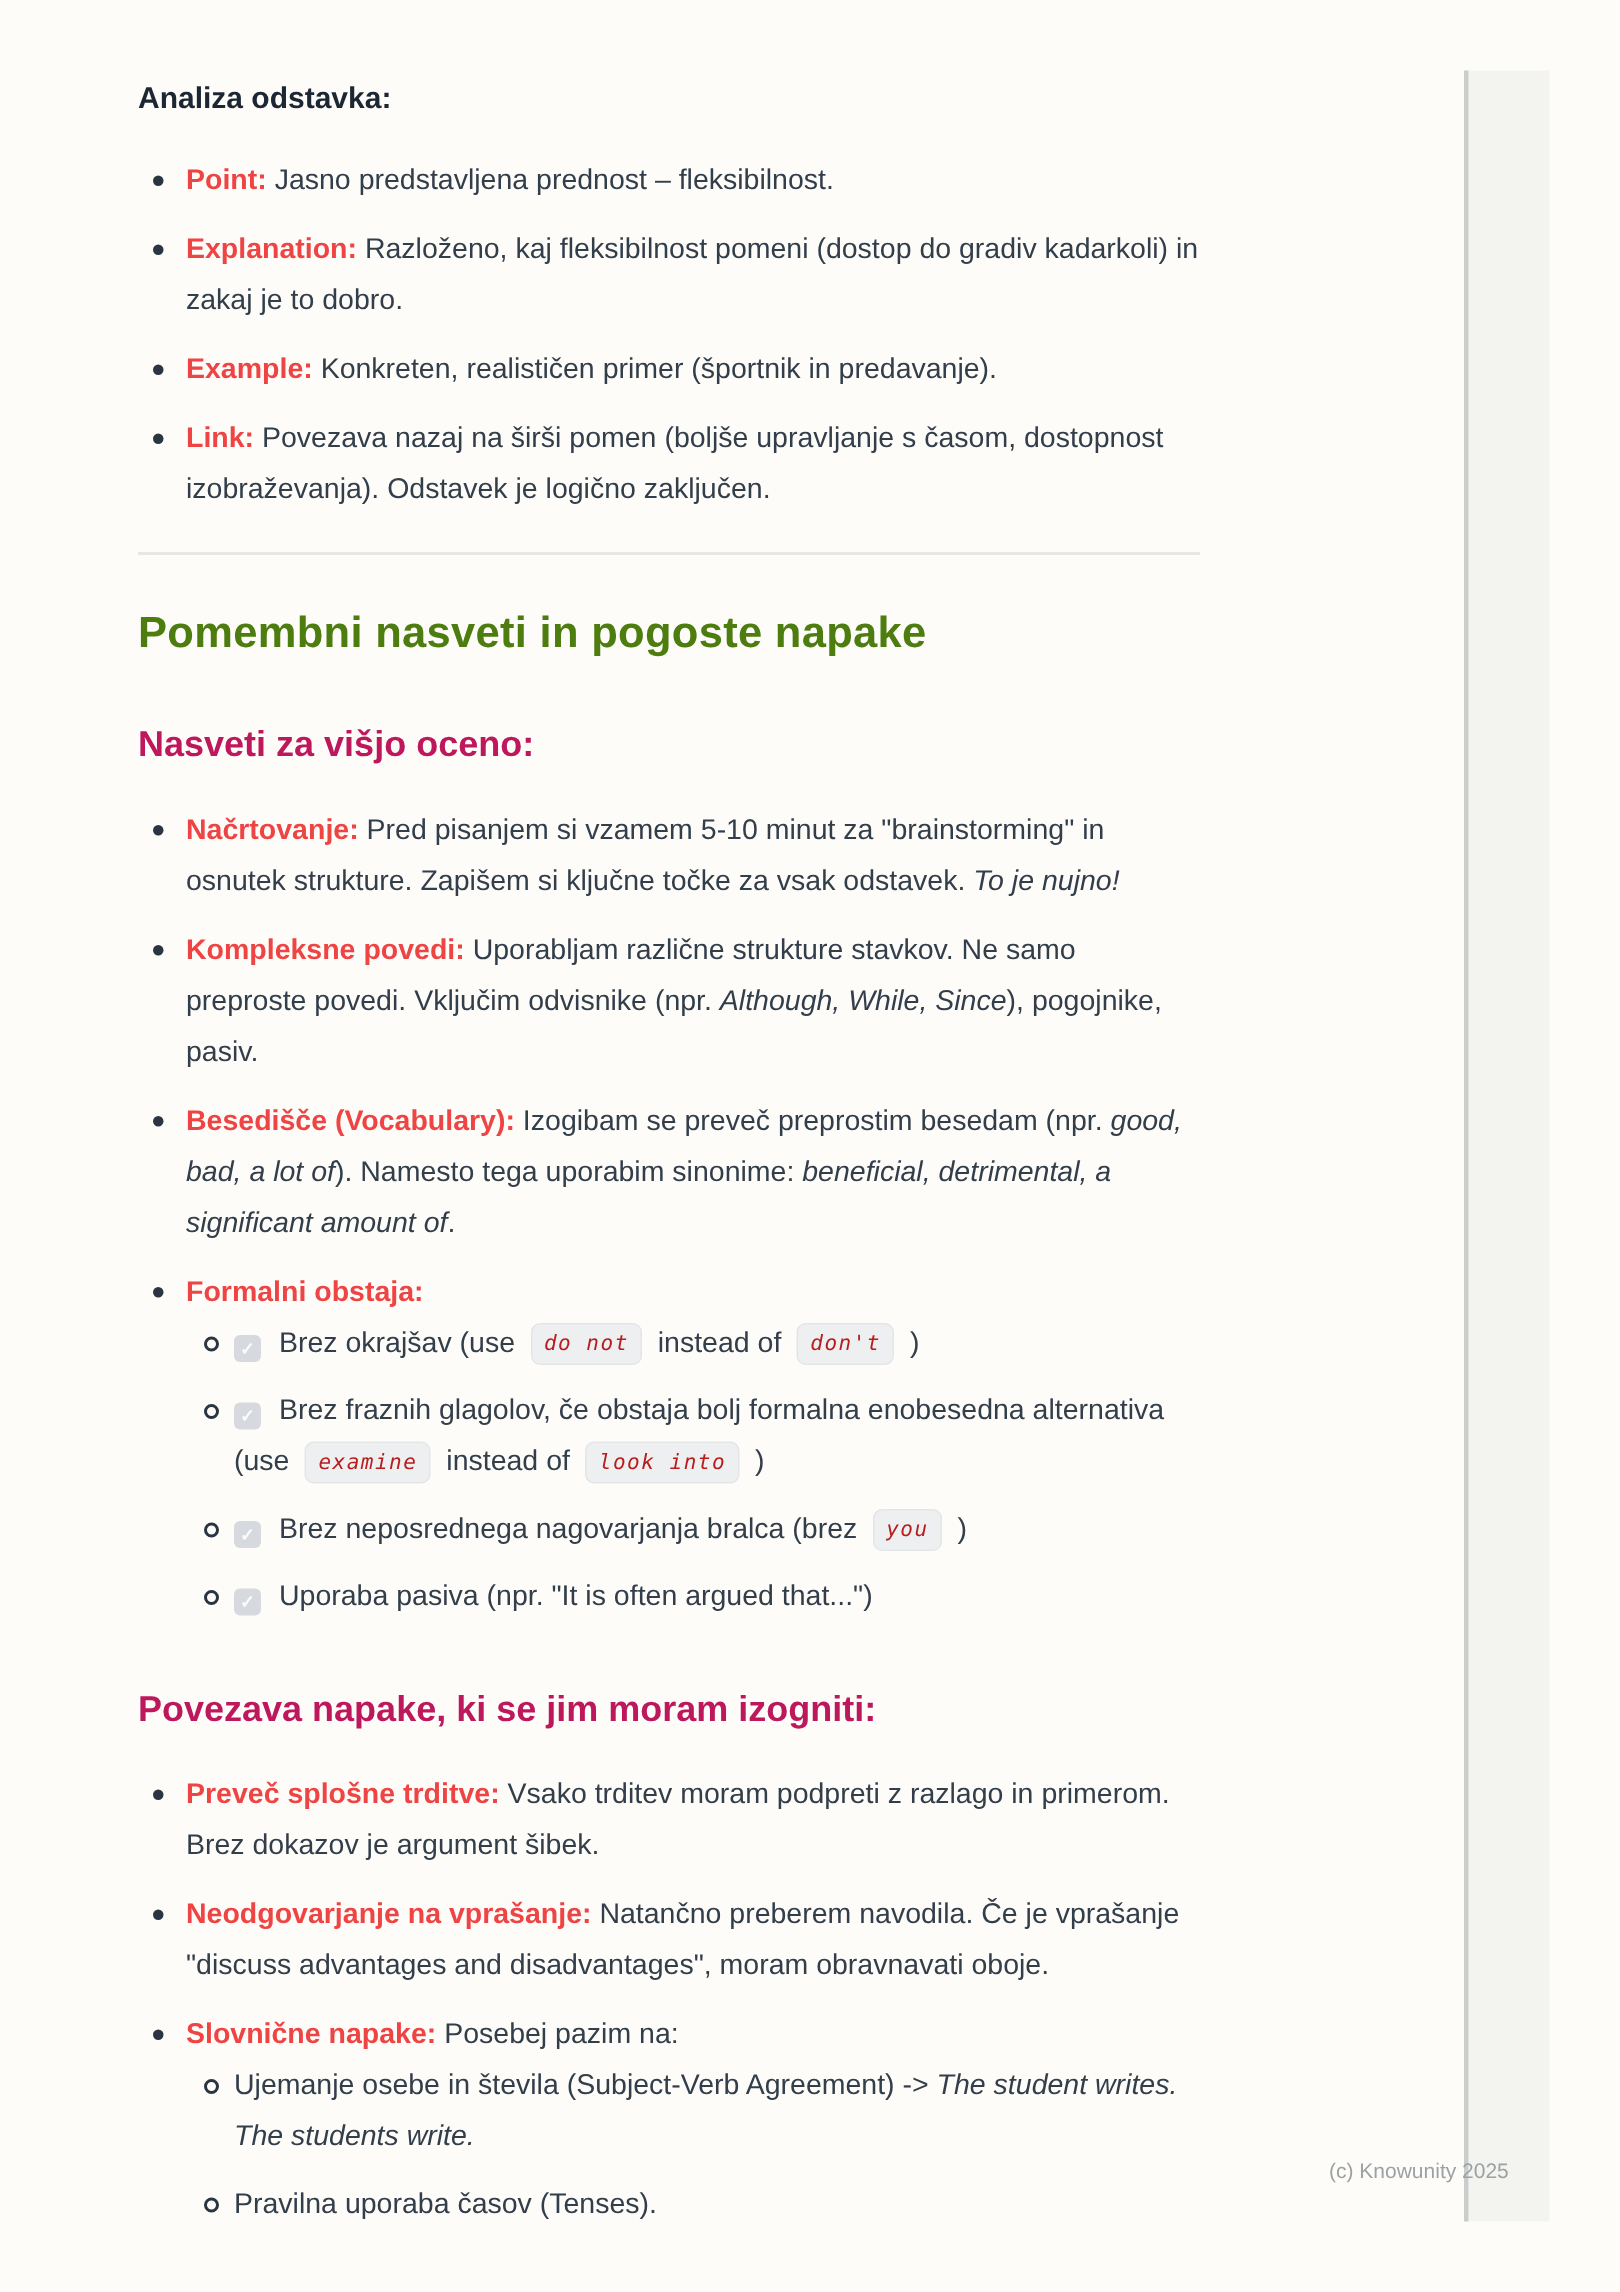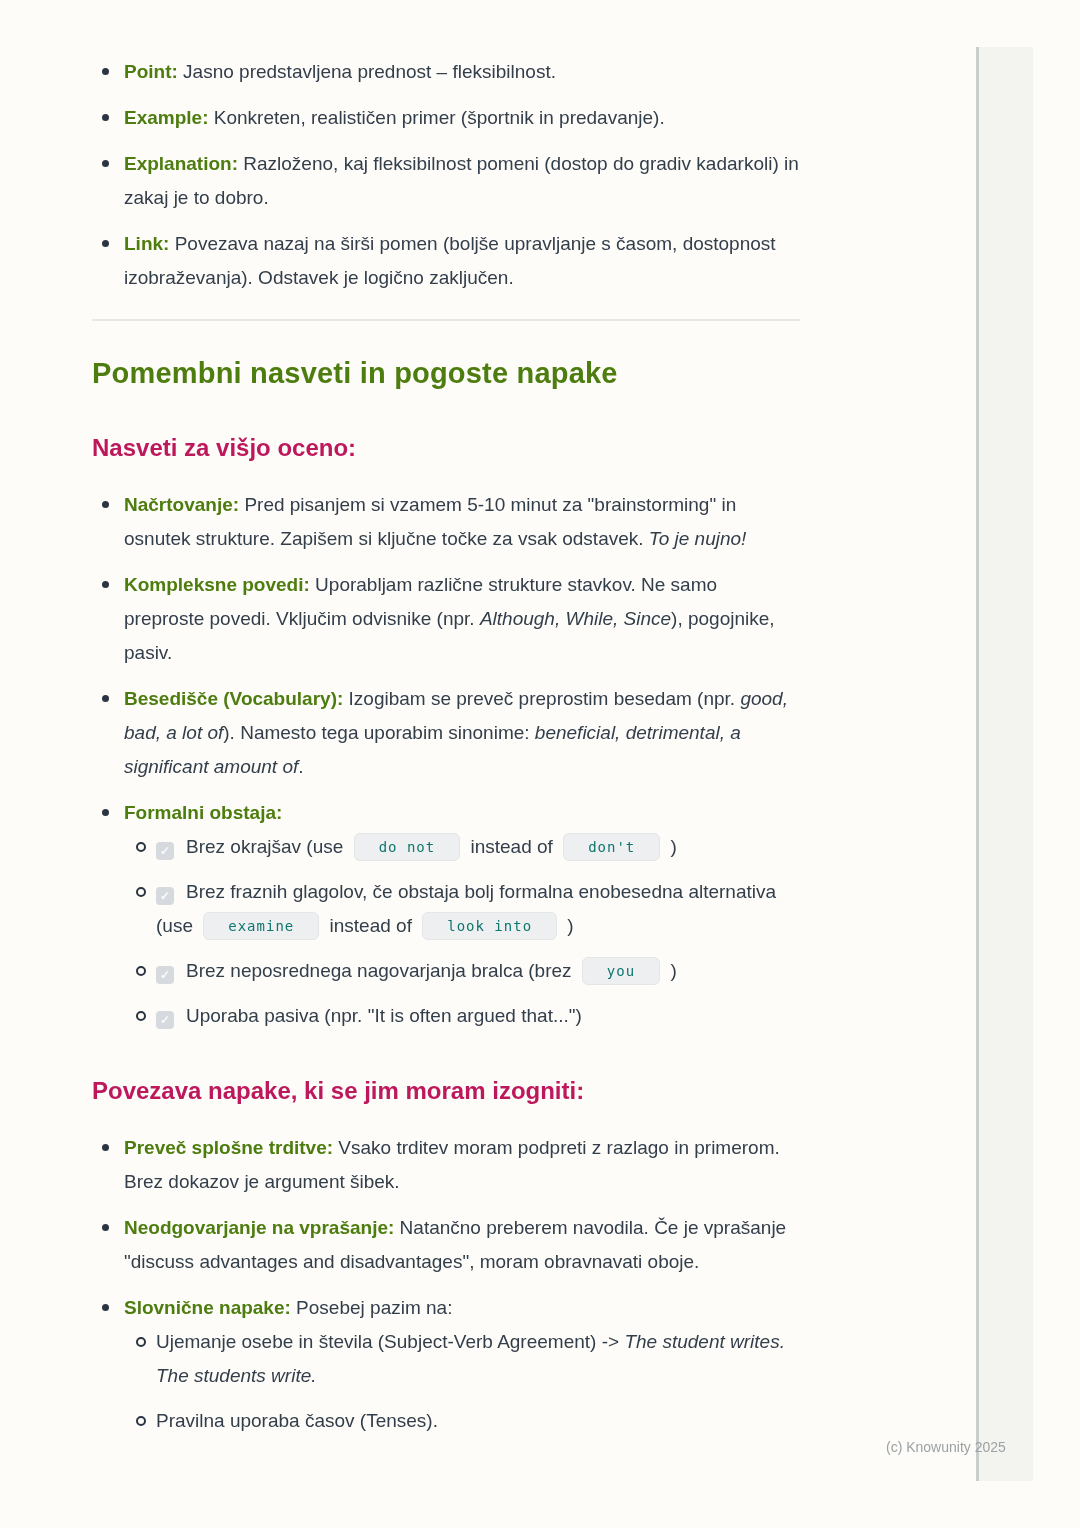--- a/index.html
+++ b/index.html
@@ -12,51 +12,52 @@
     overflow:hidden;
   }
   .content { position:absolute; left:92px; top:55px; width:708px; }
 
   .h4-title { font-size:20px; font-weight:bold; color:#1d2734; margin:0 0 26px 0; }
 
   ul.main { list-style:none; }
   li.l1 { position:relative; padding-left:32px; margin:0 0 12px 0; font-size:19px; line-height:34px; }
   .dot { position:absolute; left:10px; top:13px; width:7px; height:7px; border-radius:50%; background:#2b3542; }
 
-  .b { font-weight:bold; color:#4d7c0f; }
+  .b { font-weight:bold; color:#ef4444; }
   .i { font-style:italic; }
 
   ul.sub { list-style:none; margin:0; padding:0; }
   li.l2 { position:relative; padding-left:32px; margin:0 0 11px 0; font-size:19px; line-height:34px; }
   li.l2:last-child { margin-bottom:0; }
   .circle { position:absolute; left:12px; top:12px; width:10px; height:10px; border-radius:50%;
             border:2px solid #2b3542; }
   .checkbox { display:inline-block; width:18px; height:18px; background:#d6dade; border-radius:4px;
               color:#fafbfc; font-size:12px; line-height:18px; text-align:center; font-weight:bold;
               margin-right:12px; vertical-align:-2px; }
   code.chip { display:inline-block; font-family:"DejaVu Sans Mono", monospace; font-size:14px;
               letter-spacing:1px; background:#edeff1; border:1px solid #e3e5e7; border-radius:6px;
-              padding:0 24px; line-height:26px; color:#0f766e; margin:0 5px; vertical-align:1px; }
+              padding:0 8px; line-height:26px; color:#b91c1c; margin:0 5px; vertical-align:1px;font-style:italic; }
 
   hr.divider { border:none; border-top:2px solid #e7e8e4; margin:24px 0 0 0; }
   h2.section { font-size:29px; font-weight:bold; color:#4d7c0f; margin:36px 0 0 0; letter-spacing:0.2px; }
   h3.subsection { font-size:24px; font-weight:bold; color:#be185d; margin:44px 0 26px 0; }
 
   .edge-line { position:absolute; left:976px; top:47px; width:3px; height:1434px; background:#c9cdcc; }
   .edge-band { position:absolute; left:979px; top:47px; width:54px; height:1434px; background:#f3f4f0; }
   .watermark { position:absolute; left:886px; top:1439px; font-size:14px; color:#9ca2a4; z-index:5; }
 </style>
 </head>
 <body>
 
 <div class="content">
+  <div class="h4-title">Analiza odstavka:</div>
   <ul class="main" id="analysis-list">
       <li class="l1"><span class="dot"></span><span class="b ">Point:</span><span class=""> Jasno predstavljena prednost – fleksibilnost.</span></li>
+      <li class="l1"><span class="dot"></span><span class="b ">Explanation:</span><span class=""> Razloženo, kaj fleksibilnost pomeni (dostop do gradiv kadarkoli) in zakaj je to dobro.</span></li>
       <li class="l1"><span class="dot"></span><span class="b ">Example:</span><span class=""> Konkreten, realističen primer (športnik in predavanje).</span></li>
-      <li class="l1"><span class="dot"></span><span class="b ">Explanation:</span><span class=""> Razloženo, kaj fleksibilnost pomeni (dostop do gradiv kadarkoli) in zakaj je to dobro.</span></li>
       <li class="l1"><span class="dot"></span><span class="b ">Link:</span><span class=""> Povezava nazaj na širši pomen (boljše upravljanje s časom, dostopnost izobraževanja). Odstavek je logično zaključen.</span></li>
     </ul>
 
   <hr class="divider">
 
   <h2 class="section">Pomembni nasveti in pogoste napake</h2>
   <h3 class="subsection">Nasveti za višjo oceno:</h3>
   <ul class="main" id="tips-list">
       <li class="l1"><span class="dot"></span><span class="b ">Načrtovanje:</span><span class=""> Pred pisanjem si vzamem 5-10 minut za "brainstorming" in osnutek strukture. Zapišem si ključne točke za vsak odstavek. </span><span class="i">To je nujno!</span></li>
       <li class="l1"><span class="dot"></span><span class="b ">Kompleksne povedi:</span><span class=""> Uporabljam različne strukture stavkov. Ne samo preproste povedi. Vključim odvisnike (npr. </span><span class="i">Although, While, Since</span><span class="">), pogojnike, pasiv.</span></li>

